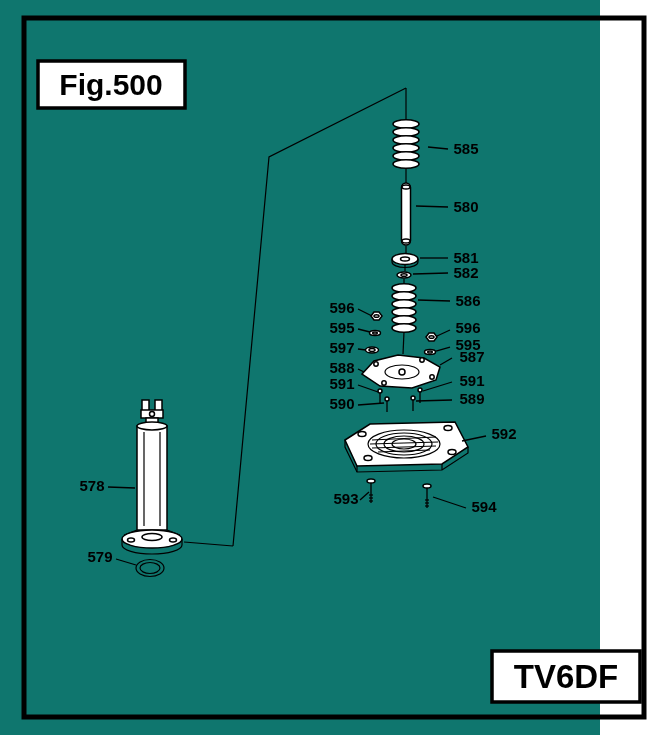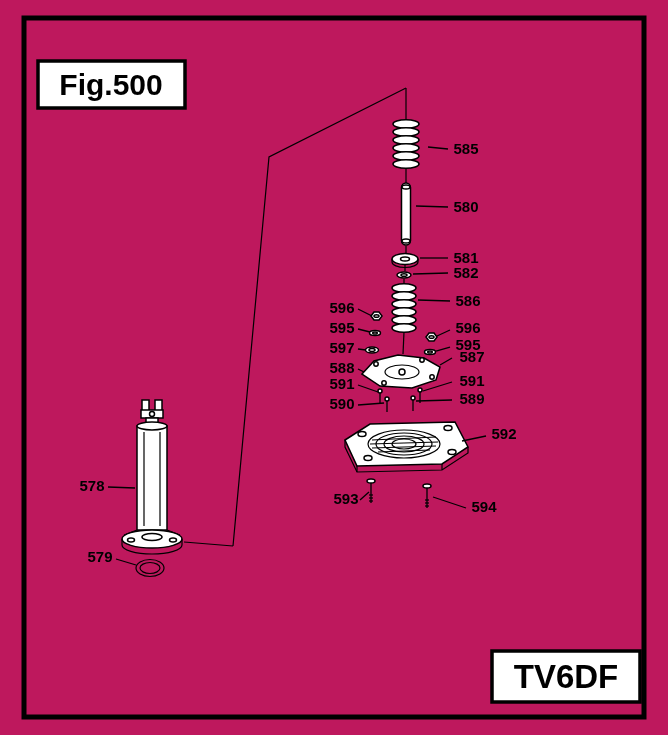--- a/index.html
+++ b/index.html
@@ -1,19 +1,19 @@
 <!DOCTYPE html>
 <html><head>
 <meta charset="utf-8">
 <style>
   html,body{margin:0;padding:0;background:#ffffff;}
   .canvas{
     position:relative;
-    width:668px;height:735px;
-    background:#be185d;
+    width:600px;height:735px;
+    background:#0f766e;
     font-family:"Liberation Sans", sans-serif;
   }
   svg{position:absolute;left:0;top:0;}
   .part{fill:#ffffff;stroke:#000000;stroke-width:1.5;}
   .thin{fill:none;stroke:#000000;stroke-width:1.2;}
   .leader{stroke:#000000;stroke-width:1.3;}
   .lbl{font-family:"Liberation Sans", sans-serif;font-size:15px;font-weight:bold;fill:#000000;}
   .figtxt{font-family:"Liberation Sans", sans-serif;font-size:30px;font-weight:bold;fill:#000000;}
   .modtxt{font-family:"Liberation Sans", sans-serif;font-size:33px;font-weight:bold;fill:#000000;}
 </style>

